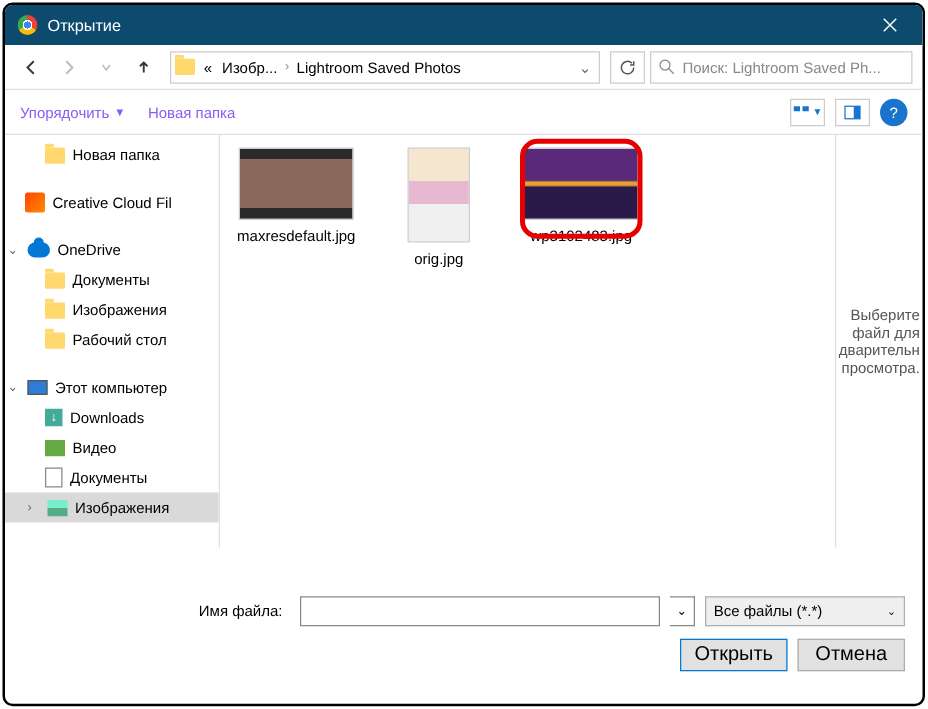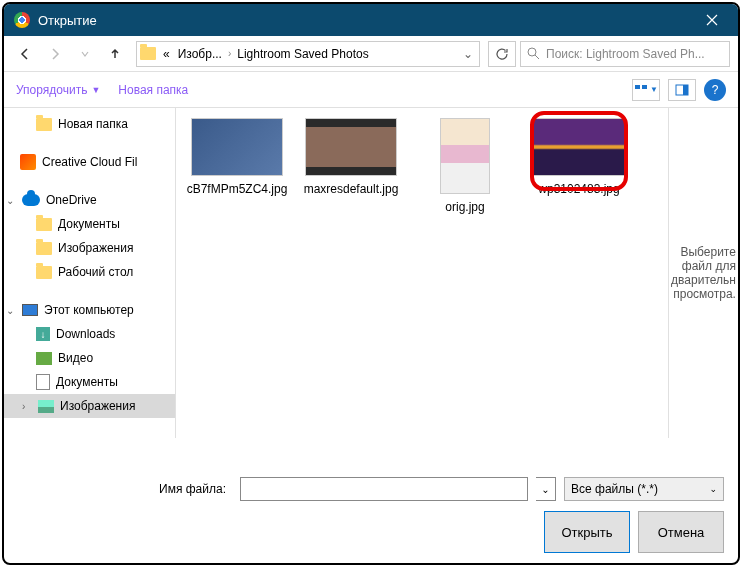--- a/index.html
+++ b/index.html
@@ -51,21 +51,21 @@
 .thumb.t4 { background: linear-gradient(180deg, #5a2a7a 45%, #e8a030 48% 52%, #2a1a4a 55%); }
 .file-label { font-size: 12px; word-break: break-all; line-height: 1.3; }
 .preview-pane { width: 70px; border-left: 1px solid #e0e0e0; display: flex; align-items: center; justify-content: center; padding: 6px 4px; color: #555; font-size: 12px; text-align: right; }
 .bottom { padding: 14px 14px 14px 14px; }
 .fname-row { display: flex; align-items: center; gap: 8px; margin-bottom: 10px; margin-top: 25px; }
 .fname-label { width: 214px; text-align: right; padding-right: 6px; }
 .fname-input { flex: 1; height: 24px; border: 1px solid #888; padding: 0 4px; }
 .fname-drop { width: 20px; height: 24px; border: 1px solid #888; border-left: none; display: flex; align-items: center; justify-content: center; font-size: 10px; }
 .filter { width: 160px; height: 24px; border: 1px solid #adadad; display: flex; align-items: center; padding: 0 6px; justify-content: space-between; background: #efefef; gap: 32px; }
 .btn-row { display: flex; justify-content: flex-end; gap: 8px; padding-right: 0; }
-.btn { width: 86px; height: 42px; border: 1px solid #adadad; background: #e1e1e1; cursor: pointer; font-size: 13px; }
+.btn { width: 86px; height: 26px; border: 1px solid #adadad; background: #e1e1e1; cursor: pointer; font-size: 16px; }
 .btn.primary { border: 1px solid #0078d4; }
 </style>
 </head>
 <body>
 
 <div class="outer">
   <div class="titlebar">
     <div class="chrome-icon"></div>
     <div class="title">Открытие</div>
     <div class="close">
@@ -215,24 +215,20 @@
         </div>
         <div class="tree-item indent1 selected">
           <span class="expand">›</span>
           <span>
             <div class="img-icon"></div>
           </span>
           <span>Изображения</span>
         </div>
       </div>
     <div class="filepane" id="filepane">
-        <div class="file-item">
-          <div class="thumb t1"></div>
-          <div class="file-label">cB7fMPm5ZC4.jpg</div>
-        </div>
         <div class="file-item">
           <div class="thumb t2"></div>
           <div class="file-label">maxresdefault.jpg</div>
         </div>
         <div class="file-item">
           <div class="thumb t3"></div>
           <div class="file-label">orig.jpg</div>
         </div>
         <div class="file-item highlighted">
           <div class="thumb t4"></div>

